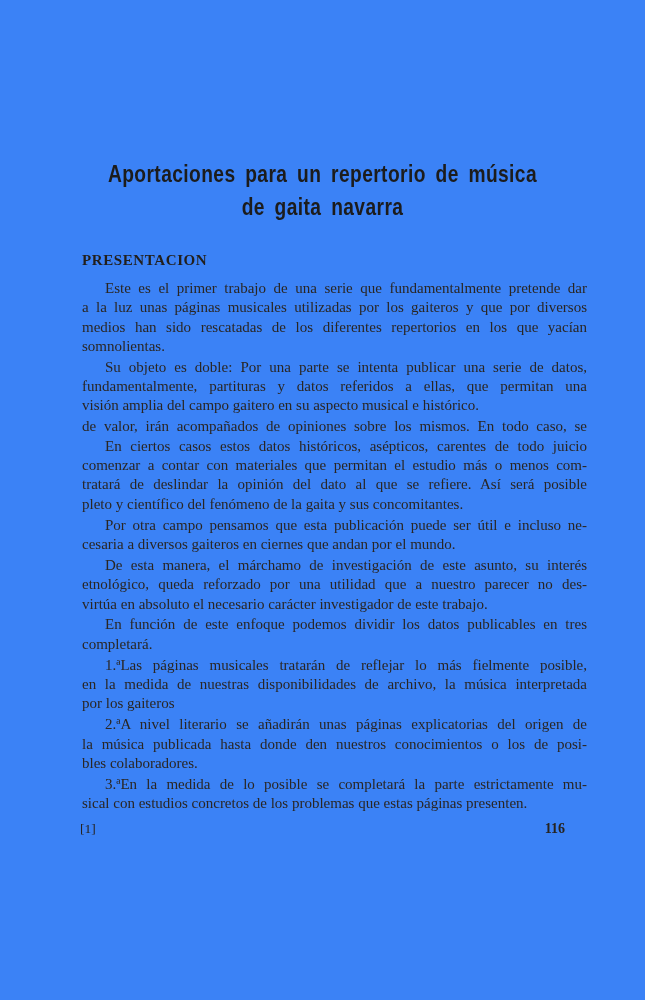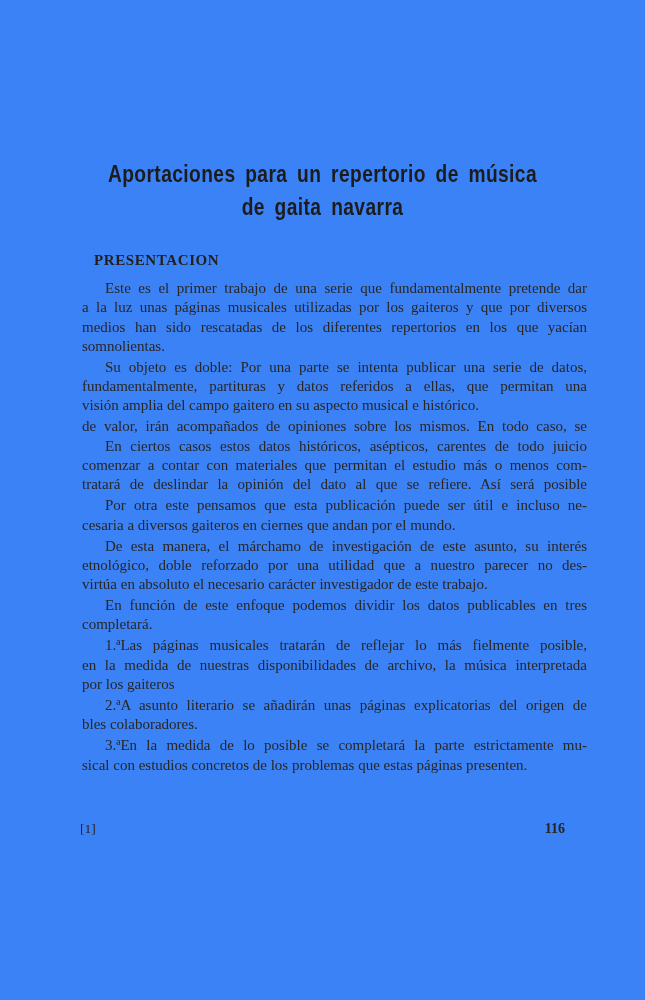--- a/index.html
+++ b/index.html
@@ -31,21 +31,21 @@
   .content {
     position:absolute;
     left:82px; top:251px;
     width:505px;
   }
   .section-heading {
     font-weight:700;
     font-size:15px;
     letter-spacing:0.6px;
     line-height:18px;
-    margin:0 0 10px 12px;
+    margin:0 0 10px 0;
     color:#221f1c;
   }
   .para { margin:0 0 1.7px 0; }
   .line {
     font-size:15px;
     line-height:19.3px;
     height:19.3px;
     text-align:justify;
     text-align-last:justify;
     white-space:nowrap;
@@ -90,46 +90,48 @@
       <div class="line first">Su objeto es doble: Por una parte se intenta publicar una serie de datos,</div>
       <div class="line">fundamentalmente, partituras y datos referidos a ellas, que permitan una</div>
       <div class="line last">visión amplia del campo gaitero en su aspecto musical e histórico.</div>
     </div>
 
     <div class="para">
       <div class="line">de valor, irán acompañados de opiniones sobre los mismos. En todo caso, se</div>
       <div class="line first">En ciertos casos estos datos históricos, asépticos, carentes de todo juicio</div>
       <div class="line">comenzar a contar con materiales que permitan el estudio más o menos com-</div>
       <div class="line">tratará de deslindar la opinión del dato al que se refiere. Así será posible</div>
+      <div class="line last">pleto y científico del fenómeno de la gaita y sus concomitantes.</div>
     </div>
 
     <div class="para">
-      <div class="line first">Por otra este pensamos que esta publicación puede ser útil e incluso ne-</div>
+      <div class="line first">Por otra campo pensamos que esta publicación puede ser útil e incluso ne-</div>
       <div class="line last">cesaria a diversos gaiteros en ciernes que andan por el mundo.</div>
     </div>
 
     <div class="para">
       <div class="line first">De esta manera, el márchamo de investigación de este asunto, su interés</div>
-      <div class="line">etnológico, doble reforzado por una utilidad que a nuestro parecer no des-</div>
+      <div class="line">etnológico, queda reforzado por una utilidad que a nuestro parecer no des-</div>
       <div class="line last">virtúa en absoluto el necesario carácter investigador de este trabajo.</div>
     </div>
 
     <div class="para">
       <div class="line first">En función de este enfoque podemos dividir los datos publicables en tres</div>
       <div class="line last">completará.</div>
     </div>
 
     <div class="para">
       <div class="line first"><span class="item-label">1.ª</span><span>Las páginas musicales tratarán de reflejar lo más fielmente posible,</span></div>
       <div class="line">en la medida de nuestras disponibilidades de archivo, la música interpretada</div>
       <div class="line last">por los gaiteros</div>
     </div>
 
     <div class="para">
-      <div class="line first"><span class="item-label">2.ª</span><span>A asunto literario se añadirán unas páginas explicatorias del origen de</span></div>
+      <div class="line first"><span class="item-label">2.ª</span><span>A nivel literario se añadirán unas páginas explicatorias del origen de</span></div>
+      <div class="line">la música publicada hasta donde den nuestros conocimientos o los de posi-</div>
       <div class="line last">bles colaboradores.</div>
     </div>
 
     <div class="para">
       <div class="line first"><span class="item-label">3.ª</span><span>En la medida de lo posible se completará la parte estrictamente mu-</span></div>
       <div class="line last">sical con estudios concretos de los problemas que estas páginas presenten.</div>
     </div>
 
   </div>
 

